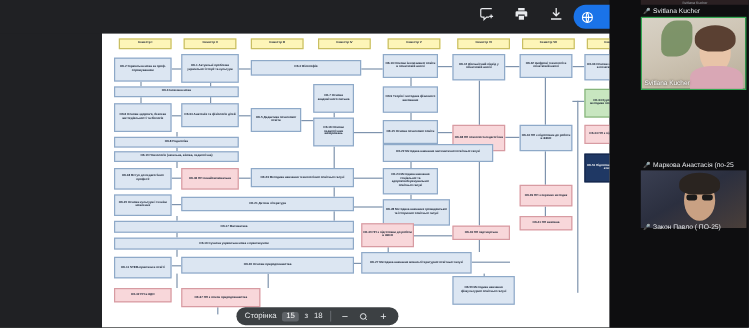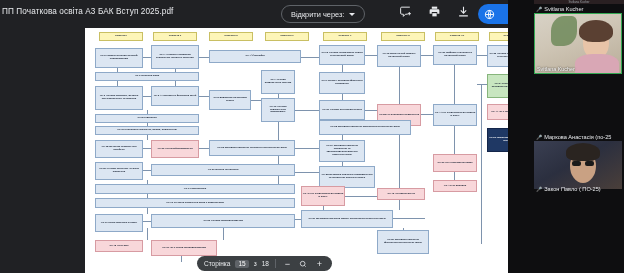--- a/index.html
+++ b/index.html
@@ -98,26 +98,21 @@
   .face { position: absolute; border-radius: 50%; }
 </style>
 </head>
 <body>
 
 <div class="app">
 
   <div class="pdf-viewer">
 
     <div class="toolbar">
-      <div class="doc-title">ПП Початкова освіта А3 БАК Вступ 2025.pdf</div>
-
-      <div class="open-with">
-        <span>Відкрити через:</span>
-        <span class="caret-down"></span>
-      </div>
+
 
       <div class="tb-icons">
         <div class="tb-ic">
           <svg width="13" height="13" viewBox="0 0 24 24" fill="none" stroke="currentColor" stroke-width="1.8">
             <path d="M20 4H5a2 2 0 0 0-2 2v9a2 2 0 0 0 2 2h3v4l4-4h4"></path>
             <path d="M19 13v6M16 16h6"></path>
           </svg>
         </div>
         <div class="tb-ic">
           <svg width="13" height="13" viewBox="0 0 24 24" fill="currentColor">

